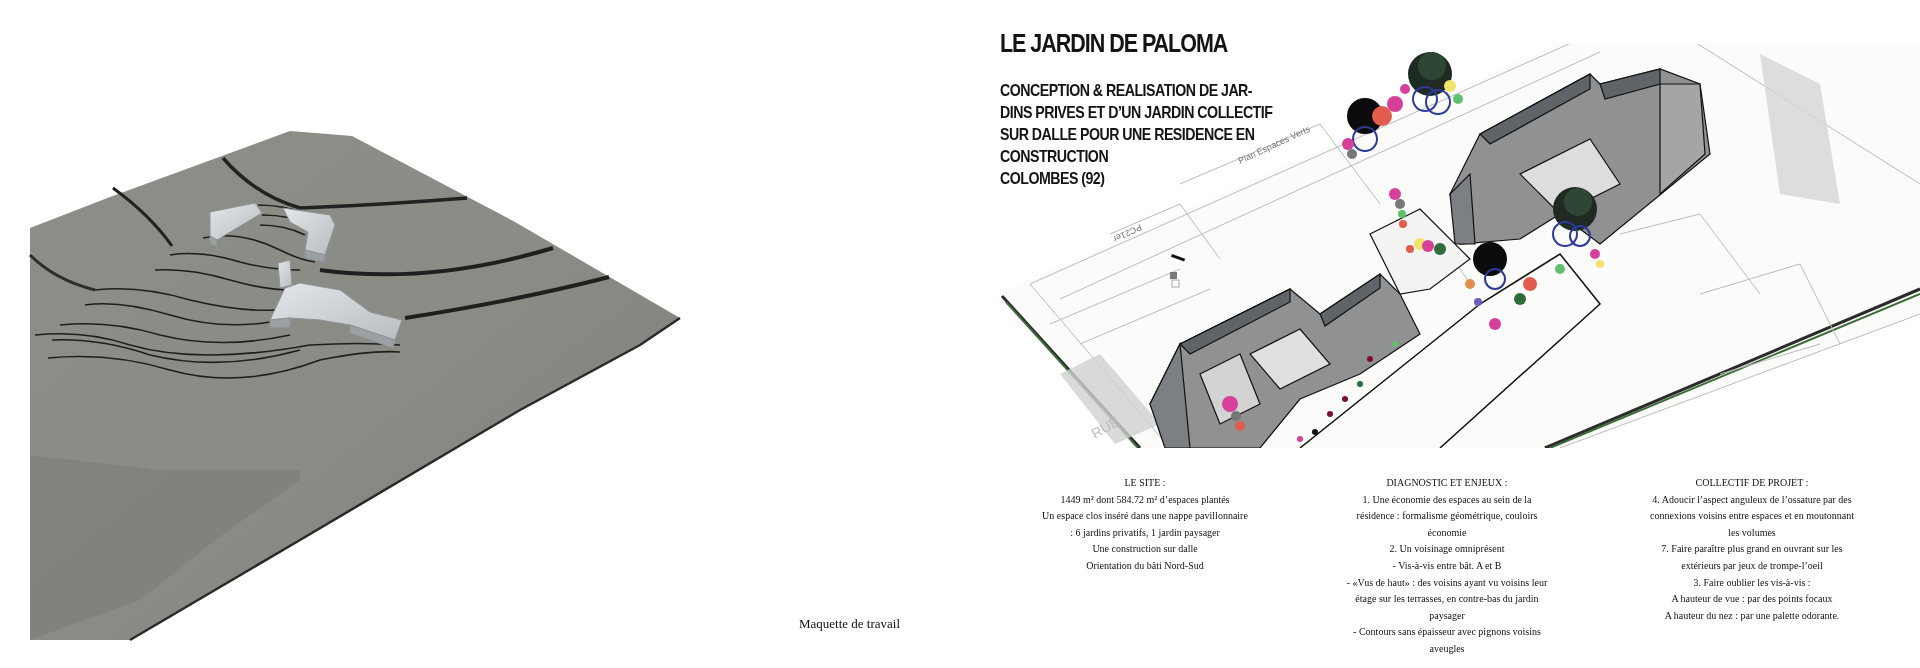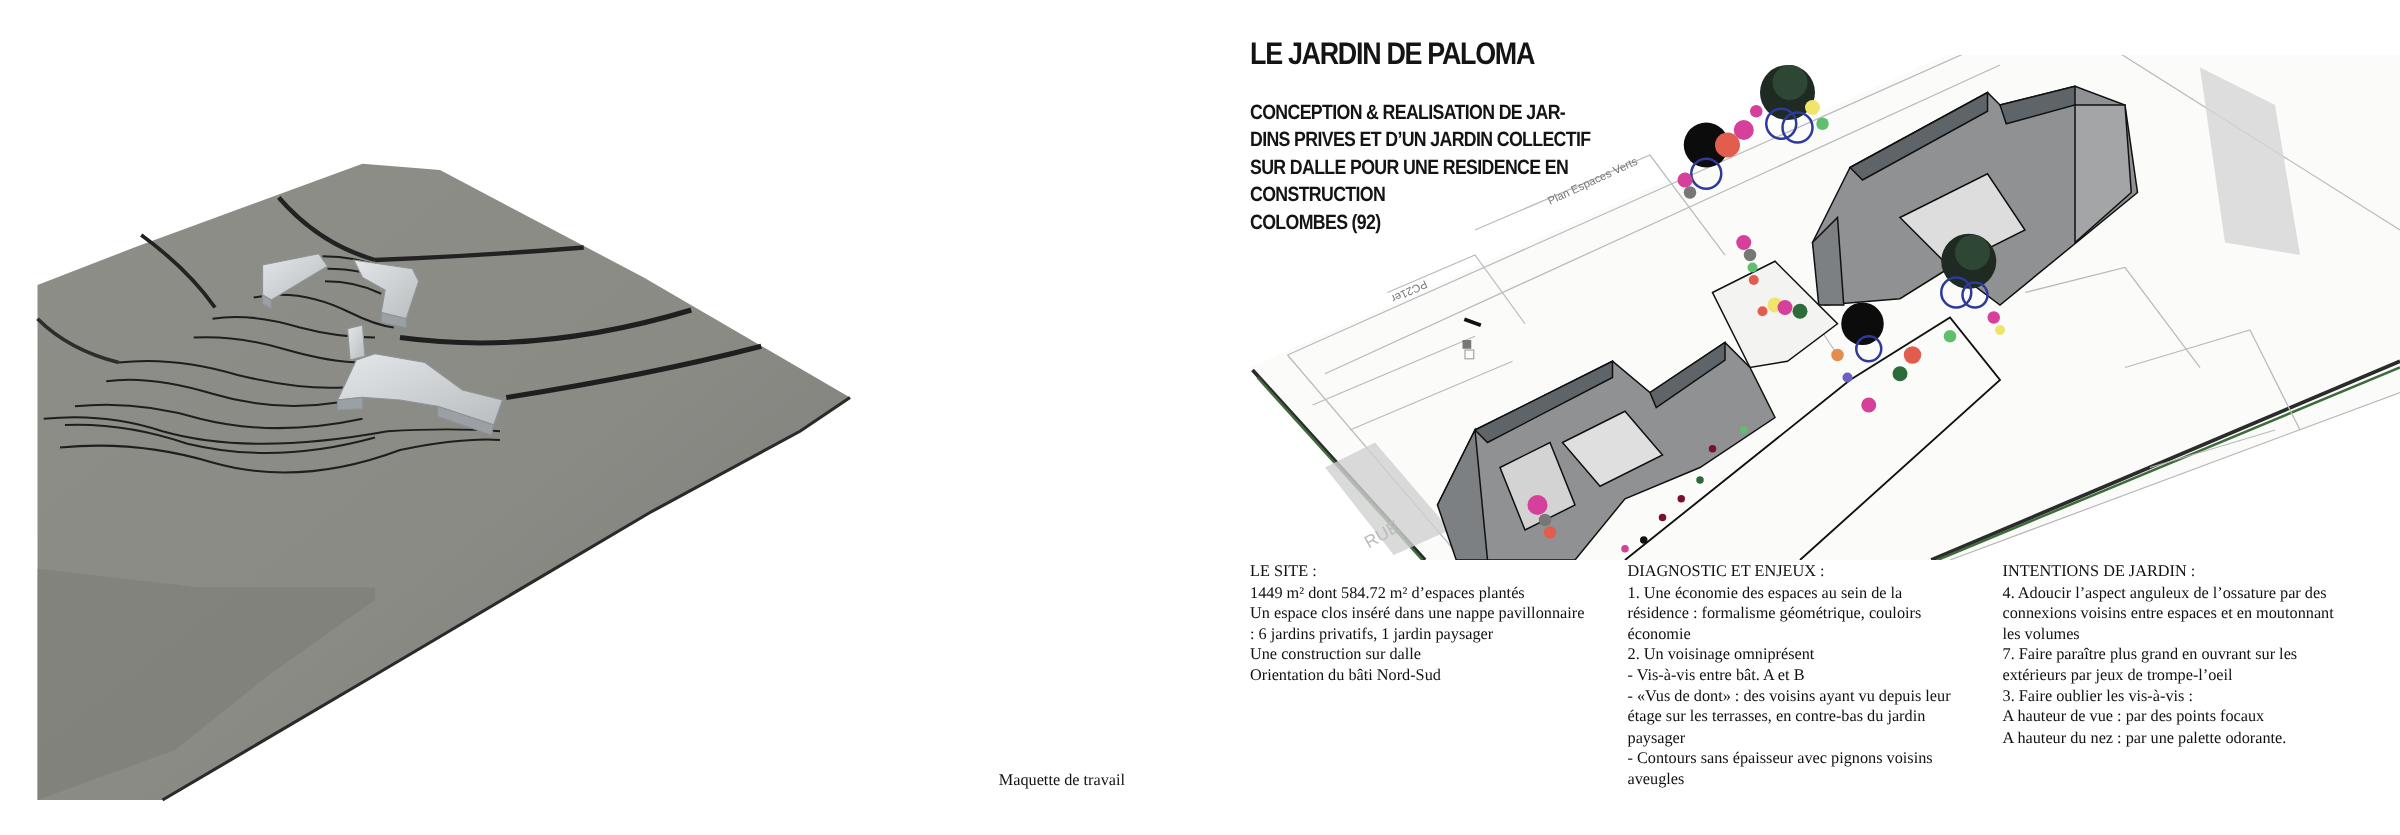--- a/index.html
+++ b/index.html
@@ -14,21 +14,21 @@
   .folio-left { left: 29px; top: 636px; }
   .folio-right { left: 1877px; top: 636px; }
 
   
   .title { position: absolute; left: 1000px; top: 29px; font-family: "Liberation Sans", sans-serif; font-weight: bold; font-size: 25px; letter-spacing: -1.2px; transform: scaleX(0.86); transform-origin: left top; white-space: nowrap; color: #141414; }
   .subtitle { position: absolute; left: 1000px; top: 79px; font-family: "Liberation Sans", sans-serif; font-weight: bold; font-size: 16.5px; line-height: 22px; letter-spacing: -0.6px; transform: scaleX(0.86); transform-origin: left top; color: #141414; white-space: nowrap; }
   .subtitle div { white-space: nowrap; }
 
   .plan { position: absolute; left: 1000px; top: 44px; width: 920px; height: 404px; }
 
-  .col { position: absolute; top: 449px; font-size: 13px; line-height: 16.6px; }
+  .col { position: absolute; top: 475px; font-size: 10px; line-height: 16.6px; text-align: center; }
   .col div { white-space: nowrap; }
   .col-1 { left: 1000px; width: 290px; }
   .col-2 { left: 1302px; width: 290px; }
   .col-3 { left: 1602px; width: 300px; }
 </style>
 </head>
 <body>
 
 <div class="page page-left">
   <svg class="model" viewBox="0 0 960 668" xmlns="http://www.w3.org/2000/svg">
@@ -218,29 +218,29 @@
   <div>Orientation du bâti Nord-Sud</div>
 </div>
 
 <div class="col col-2">
   <div>DIAGNOSTIC ET ENJEUX :</div>
   <div>1. Une économie des espaces au sein de la</div>
   <div>résidence : formalisme géométrique, couloirs</div>
   <div>économie</div>
   <div>2. Un voisinage omniprésent</div>
   <div>- Vis-à-vis entre bât. A et B</div>
-  <div>- «Vus de dont» : des voisins ayant vu depuis leur</div>
+  <div>- «Vus de haut» : des voisins ayant vu voisins leur</div>
   <div>étage sur les terrasses, en contre-bas du jardin</div>
   <div>paysager</div>
   <div>- Contours sans épaisseur avec pignons voisins</div>
   <div>aveugles</div>
 </div>
 
 <div class="col col-3">
-  <div>INTENTIONS DE JARDIN :</div>
+  <div>COLLECTIF DE PROJET :</div>
   <div>4. Adoucir l’aspect anguleux de l’ossature par des</div>
   <div>connexions voisins entre espaces et en moutonnant</div>
   <div>les volumes</div>
   <div>7. Faire paraître plus grand en ouvrant sur les</div>
   <div>extérieurs par jeux de trompe-l’oeil</div>
   <div>3. Faire oublier les vis-à-vis :</div>
   <div>A hauteur de vue : par des points focaux</div>
   <div>A hauteur du nez : par une palette odorante.</div>
 </div>
 

